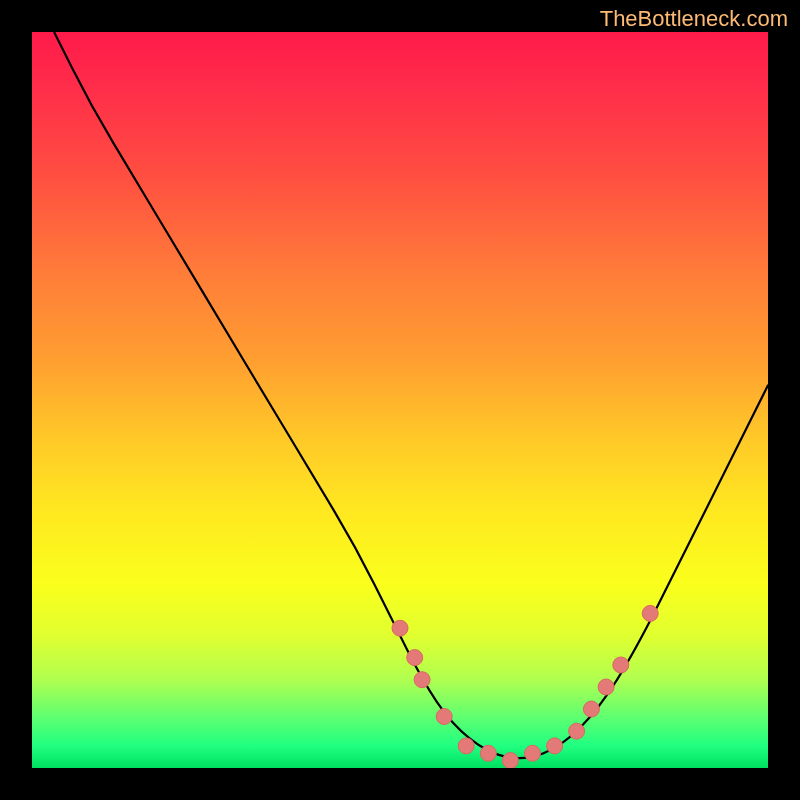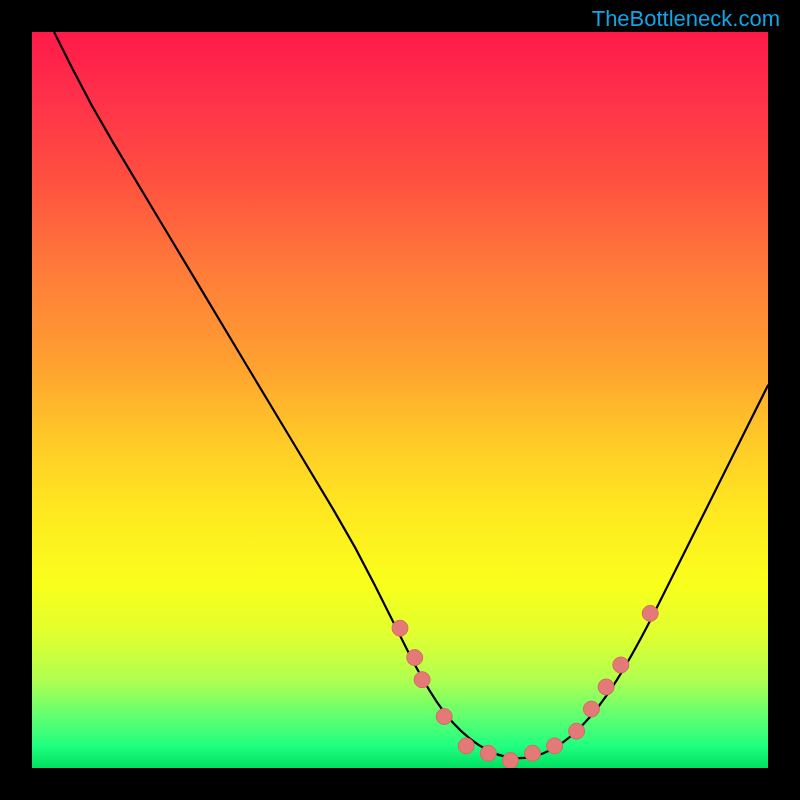--- a/index.html
+++ b/index.html
@@ -8,22 +8,22 @@
     background: #000;
     width: 800px;
     height: 800px;
     overflow: hidden;
     position: relative;
     font-family: Arial, sans-serif;
   }
   .watermark {
     position: absolute;
     top: 6px;
-    right: 20px;
-    color: #0ea5e9;
+    right: 12px;
+    color: #fdba74;
     font-size: 22px;
     font-family: Arial, sans-serif;
     z-index: 10;
   }
   .chart-area {
     position: absolute;
     left: 32px;
     top: 32px;
     width: 736px;
     height: 736px;

